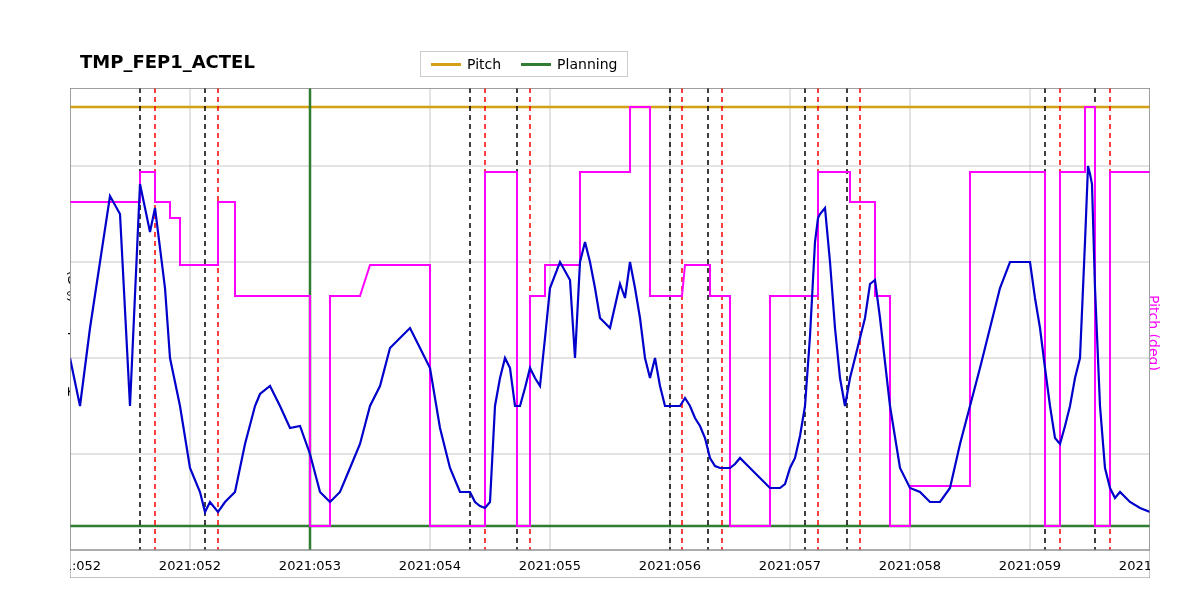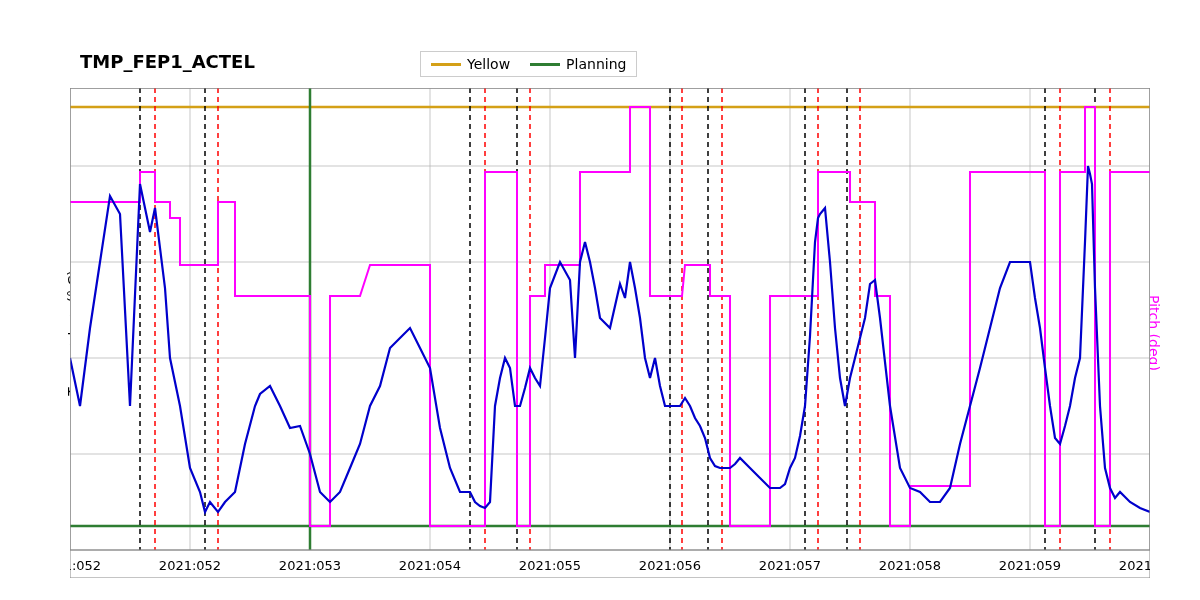--- a/index.html
+++ b/index.html
@@ -83,21 +83,21 @@
   </style>
 </head>
 <body>
 
 <div class="chart-container">
   <div class="chart-title">TMP_FEP1_ACTEL</div>
 
   <div class="legend">
     <div class="legend-item">
       <div class="legend-line" style="background:#d4a017;height:3px;"></div>
-      <span>Yellow</span>
+      <span>Pitch</span>
     </div>
     <div class="legend-item">
       <div class="legend-line" style="background:#2e7d32;height:3px;"></div>
       <span>Planning</span>
     </div>
   </div>
 
   <div class="y-label-left">Temperature (° C)</div>
   <div class="y-label-right">Pitch (deg)</div>
   <div class="x-label">Pitch</div>

